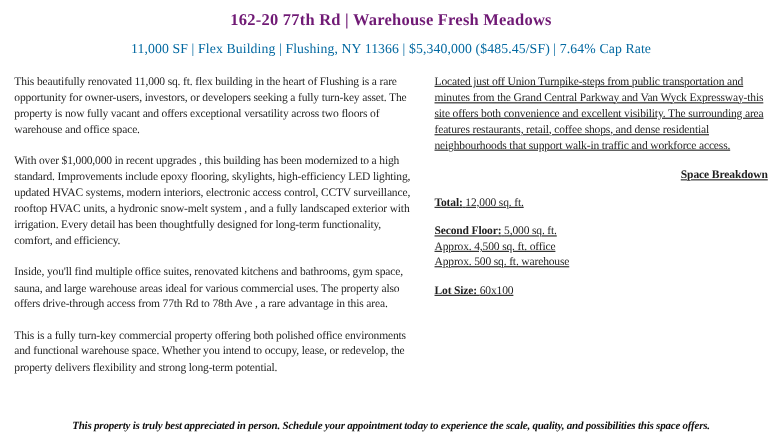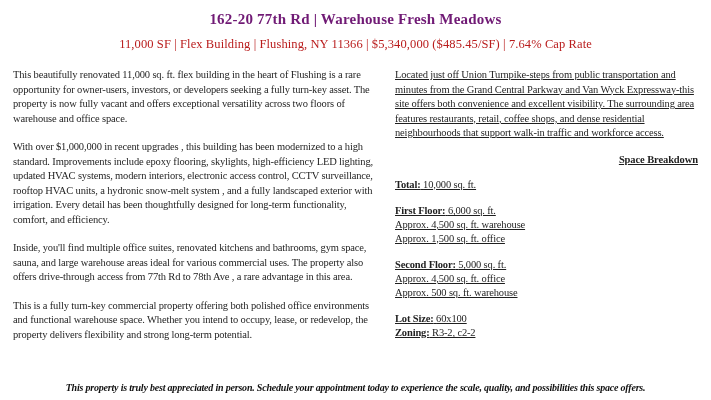--- a/index.html
+++ b/index.html
@@ -12,21 +12,21 @@
     overflow: hidden;
   }
   .header { text-align: center; padding-top: 11px; }
   .title {
     color: #701a75;
     font-size: 15px;
     font-weight: bold;
     letter-spacing: 0.2px;
   }
   .subtitle {
-    color: #b91c1c;
+    color: #0369a1;
     font-size: 12.5px;
     margin-top: 9px;
     letter-spacing: 0.1px;
     font-family: Liberation Serif, serif;
   }
   .content {
     display: flex;
     margin: 16px 13px 0 13px;
     gap: 17px;
   }
@@ -85,36 +85,30 @@
     <p class="para">Inside, you'll find multiple office suites, renovated kitchens and bathrooms, gym space, sauna, and large warehouse areas ideal for various commercial uses. The property also offers drive-through access from 77th Rd to 78th Ave , a rare advantage in this area.</p>
     <p class="para">This is a fully turn-key commercial property offering both polished office environments and functional warehouse space. Whether you intend to occupy, lease, or redevelop, the property delivers flexibility and strong long-term potential.</p>
   </div>
 
   <div class="col-right">
     <p class="para">Located just off Union Turnpike-steps from public transportation and minutes from the Grand Central Parkway and Van Wyck Expressway-this site offers both convenience and excellent visibility. The surrounding area features restaurants, retail, coffee shops, and dense residential neighbourhoods that support walk-in traffic and workforce access.</p>
 
     <div class="breakdown-heading">Space Breakdown</div>
 
     <div class="group">
-      <div class="kv-line"><strong>Total:</strong> <span>10,000 sq. ft.</span></div>
+      <div class="kv-line"><strong>Total:</strong> <span>12,000 sq. ft.</span></div>
     </div>
 
-    <div class="group">
-      <div class="kv-line"><strong>First Floor:</strong> <span>6,000 sq. ft.</span></div>
-      <div class="kv-line">Approx. 4,500 sq. ft. warehouse</div>
-      <div class="kv-line">Approx. 1,500 sq. ft. office</div>
-    </div>
 
     <div class="group">
       <div class="kv-line"><strong>Second Floor:</strong> <span>5,000 sq. ft.</span></div>
       <div class="kv-line">Approx. 4,500 sq. ft. office</div>
       <div class="kv-line">Approx. 500 sq. ft. warehouse</div>
     </div>
 
     <div class="group">
       <div class="kv-line"><strong>Lot Size:</strong> <span>60x100</span></div>
-      <div class="kv-line"><strong>Zoning:</strong> <span>R3-2, c2-2</span></div>
     </div>
   </div>
 
 </div>
 
 <div class="footer">This property is truly best appreciated in person. Schedule your appointment today to experience the scale, quality, and possibilities this space offers.</div>
 
 </body></html>

